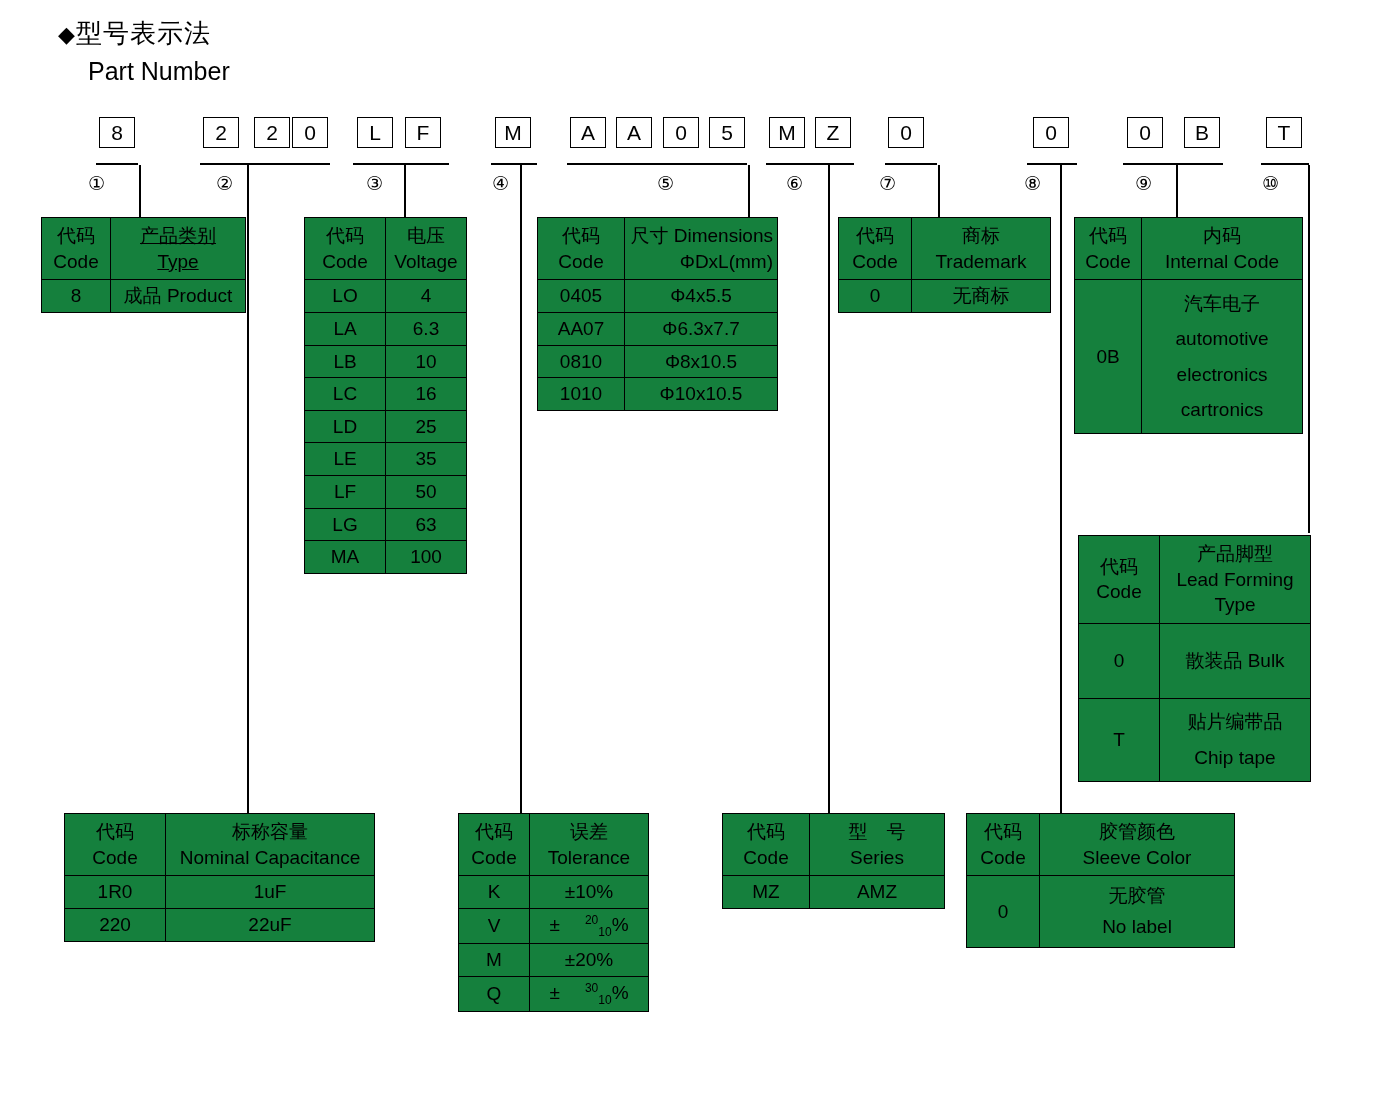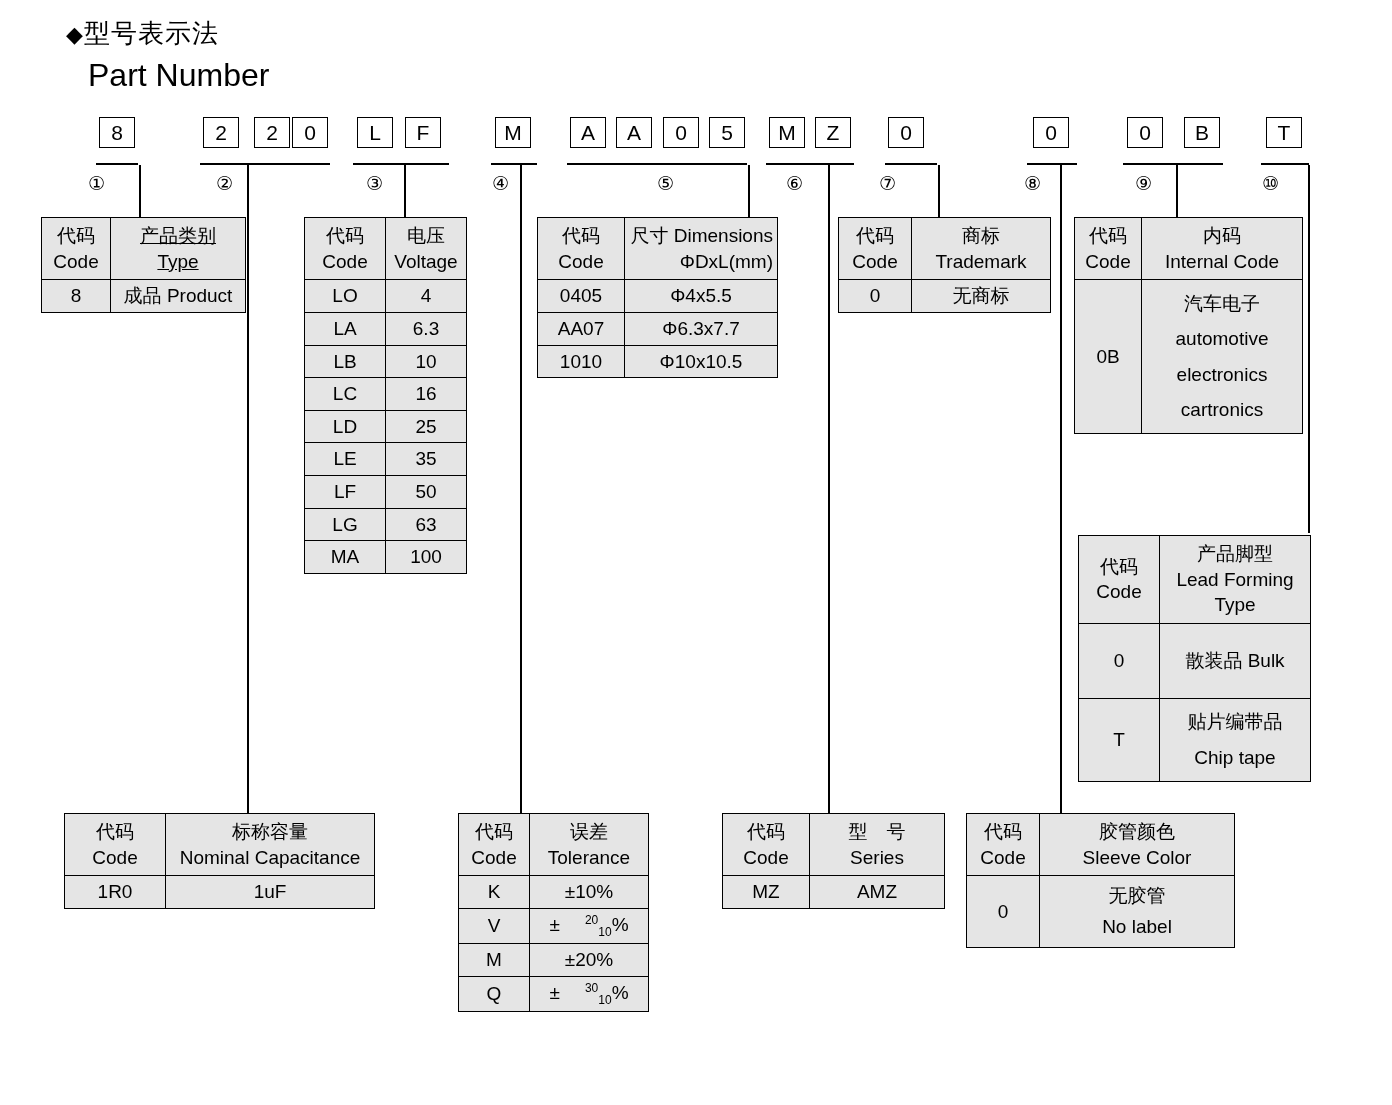--- a/index.html
+++ b/index.html
@@ -5,39 +5,39 @@
   html,body{margin:0;padding:0;background:#ffffff;}
   body{
     width:1392px;height:1105px;position:relative;
     font-family:"Liberation Sans","DejaVu Sans",sans-serif;
     color:#000000;
     -webkit-font-smoothing:antialiased;
   }
   .abs{position:absolute;}
 
   
-  #heading-zh{left:66px;top:16px;font-size:26px;letter-spacing:1px;white-space:nowrap;}
+  #heading-zh{left:58px;top:16px;font-size:26px;letter-spacing:1px;white-space:nowrap;}
   #heading-zh .diamond{font-size:22px;}
-  #heading-en{left:88px;top:57px;font-size:32px;white-space:nowrap;}
+  #heading-en{left:88px;top:57px;font-size:25px;white-space:nowrap;}
 
   
   .pn-box{
     width:36px;height:31px;border:1.6px solid #000;
     display:flex;align-items:center;justify-content:center;
     font-size:21px;line-height:1;box-sizing:border-box;
   }
 
   
   .idx-bar{height:0;border-top:2.2px solid #000;}
   .idx-num{font-size:19px;line-height:1;white-space:nowrap;}
   .vline{width:0;border-left:2.2px solid #000;}
 
   
   table.t{
-    border-collapse:collapse;background:#e5e5e5;
+    border-collapse:collapse;background:#15803d;
     font-size:19px;
   }
   table.t td{
     border:1.7px solid #000;
     text-align:center;
     vertical-align:middle;
     padding:3px 4px;
     line-height:1.35;
     white-space:nowrap;
   }
@@ -201,20 +201,24 @@
   </tr>
   <tr>
         <td>0405</td>
         <td>Φ4x5.5</td>
       </tr>
   <tr>
         <td>AA07</td>
         <td>Φ6.3x7.7</td>
       </tr>
   <tr>
+        <td>0810</td>
+        <td>Φ8x10.5</td>
+      </tr>
+  <tr>
         <td>1010</td>
         <td>Φ10x10.5</td>
       </tr>
 </tbody>
   </table>
 
 <table class="t abs" style="left:838px;top:217px;">
   <tbody>
       <tr>
     <td class="hd" style="width:64px;">
@@ -293,20 +297,24 @@
     </td>
     <td class="hd" style="width:200px;">
       <span class="two-line">标称容量</span>
       <span class="two-line">Nominal Capacitance</span>
     </td>
   </tr>
   <tr>
         <td>1R0</td>
         <td>1uF</td>
       </tr>
+  <tr>
+        <td>220</td>
+        <td>22uF</td>
+      </tr>
 </tbody>
   </table>
 
 <table class="t abs" style="left:458px;top:813px;">
   <tbody>
       <tr>
     <td class="hd" style="width:62px;">
       <span class="two-line">代码</span>
       <span class="two-line">Code</span>
     </td>

